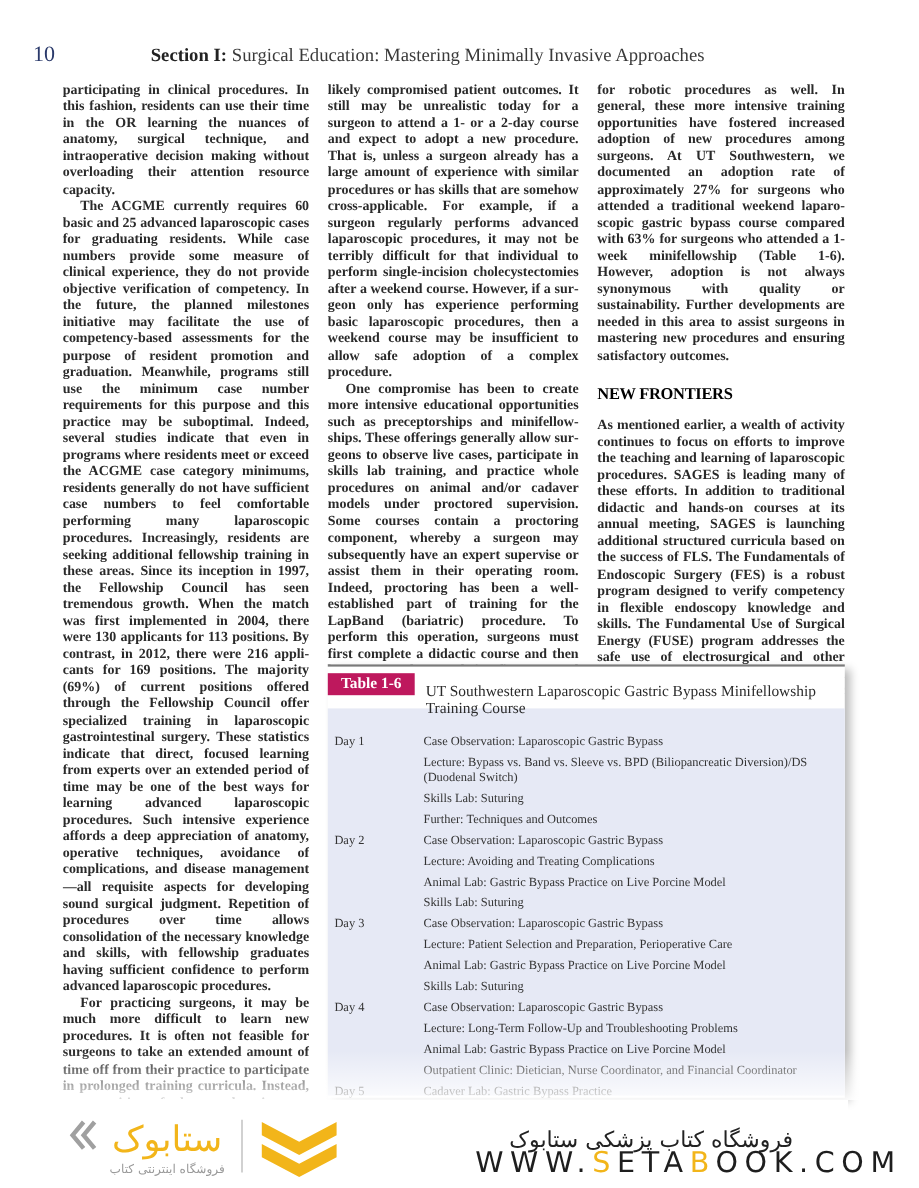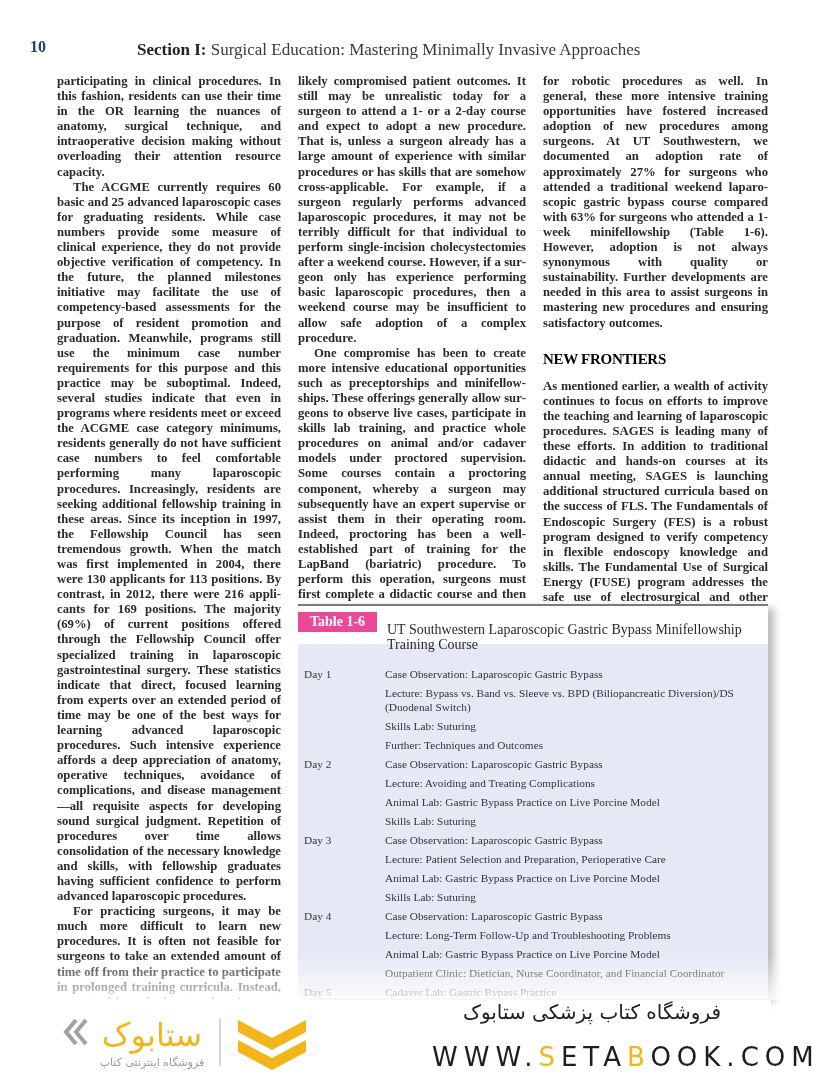--- a/index.html
+++ b/index.html
@@ -1,21 +1,21 @@
 <!DOCTYPE html>
 <html><head>
 <meta charset="utf-8">
 <style>
   html, body { margin: 0; padding: 0; }
   body {
     width: 835px; height: 1080px; background: #ffffff; position: relative; overflow: hidden;
     font-family: "Liberation Serif", "DejaVu Serif", serif; color: #2a2a2a;
   }
   .page-header { position: absolute; top: 38px; left: 30px; width: 780px; height: 20px; }
-  .page-number { position: absolute; left: 0; top: 0; font-size: 16px; font-weight: bold; color: #2b3a6b; }
+  .page-number { position: absolute; left: 0; top: 0; font-size: 20px; font-weight: normal; color: #2b3a6b; }
   .running-head { position: absolute; left: 107px; top: 2px; font-size: 17px; color: #3a3a3a; }
   .running-head b { font-weight: bold; color: #222; }
 
   .col { position: absolute; font-size: 12.7px; line-height: 15.1px; text-align: justify; hyphens: manual; }
   .col p { margin: 0; font-weight: bold; }
   .col p.indent { text-indent: 16px; }
   #col1 { left: 57px; top: 74px; width: 224px; height: 925px; overflow: hidden; }
   #col2 { left: 298px; top: 74px; width: 228px; }
   #col3 { left: 543px; top: 74px; width: 225px; }
   .section-heading {
@@ -23,35 +23,35 @@
     letter-spacing: -0.3px; margin: 21px 0 12px 0;
   }
 
   .table-box {
     position: absolute; left: 298px; top: 604px; width: 470px; height: 392px;
     border-top: 2px solid #7a7a7a; background: #fff;
     box-shadow: 6px 4px 8px rgba(0,0,0,0.28);
   }
   .table-caption { position: relative; height: 38px; }
   .table-label {
-    position: absolute; left: 0; top: 6px; width: 79px; height: 20px; background: #ec4899;
+    position: absolute; left: 0; top: 6px; width: 79px; height: 20px; background: #be185d;
     color: #fff; font-weight: bold; font-size: 14px; text-align: center; line-height: 20px;
   }
   .table-title { position: absolute; left: 89px; top: 16px; width: 370px; font-size: 14px; line-height: 15px; color: #2a2a2a; }
   .table-body { background: #e6e9f5; height: 352px; padding-top: 20px; box-sizing: border-box; }
   .trow { display: flex; font-size: 11.3px; line-height: 14px; color: #333; padding: 2.5px 0; }
   .trow .day { width: 81px; padding-left: 6px; flex: none; }
   .trow .act { width: 370px; }
 
   .fade { position: absolute; left: 0; top: 955px; width: 835px; height: 45px;
           background: linear-gradient(to bottom, rgba(255,255,255,0), rgba(255,255,255,0.85)); pointer-events: none; }
 
   .footer { position: absolute; left: 0; top: 1000px; width: 771px; height: 80px; background: #fff; text-align: right; }
   .logo { position: absolute; left: 60px; top: 10px; width: 270px; height: 62px; }
-  .store-name { position: absolute; right: 50px; top: 0; font-family: "DejaVu Sans", sans-serif; font-size: 20px; color: #222; direction: rtl; }
+  .store-name { position: absolute; right: 50px; top: 24px; font-family: "DejaVu Sans", sans-serif; font-size: 20px; color: #222; direction: rtl; }
   .store-url { position: absolute; left: 432px; top: 42px; font-family: "DejaVu Sans", sans-serif; font-size: 26px; letter-spacing: 6px; color: #1e1e1e; }
   .store-url .hl { color: #f2b51a; }
 </style>
 </head>
 <body>
 
 <div class="page-header">
   <span class="page-number">10</span>
   <span class="running-head"><b>Section I:</b> <span>Surgical Education: Mastering Minimally Invasive Approaches</span></span>
 </div>

